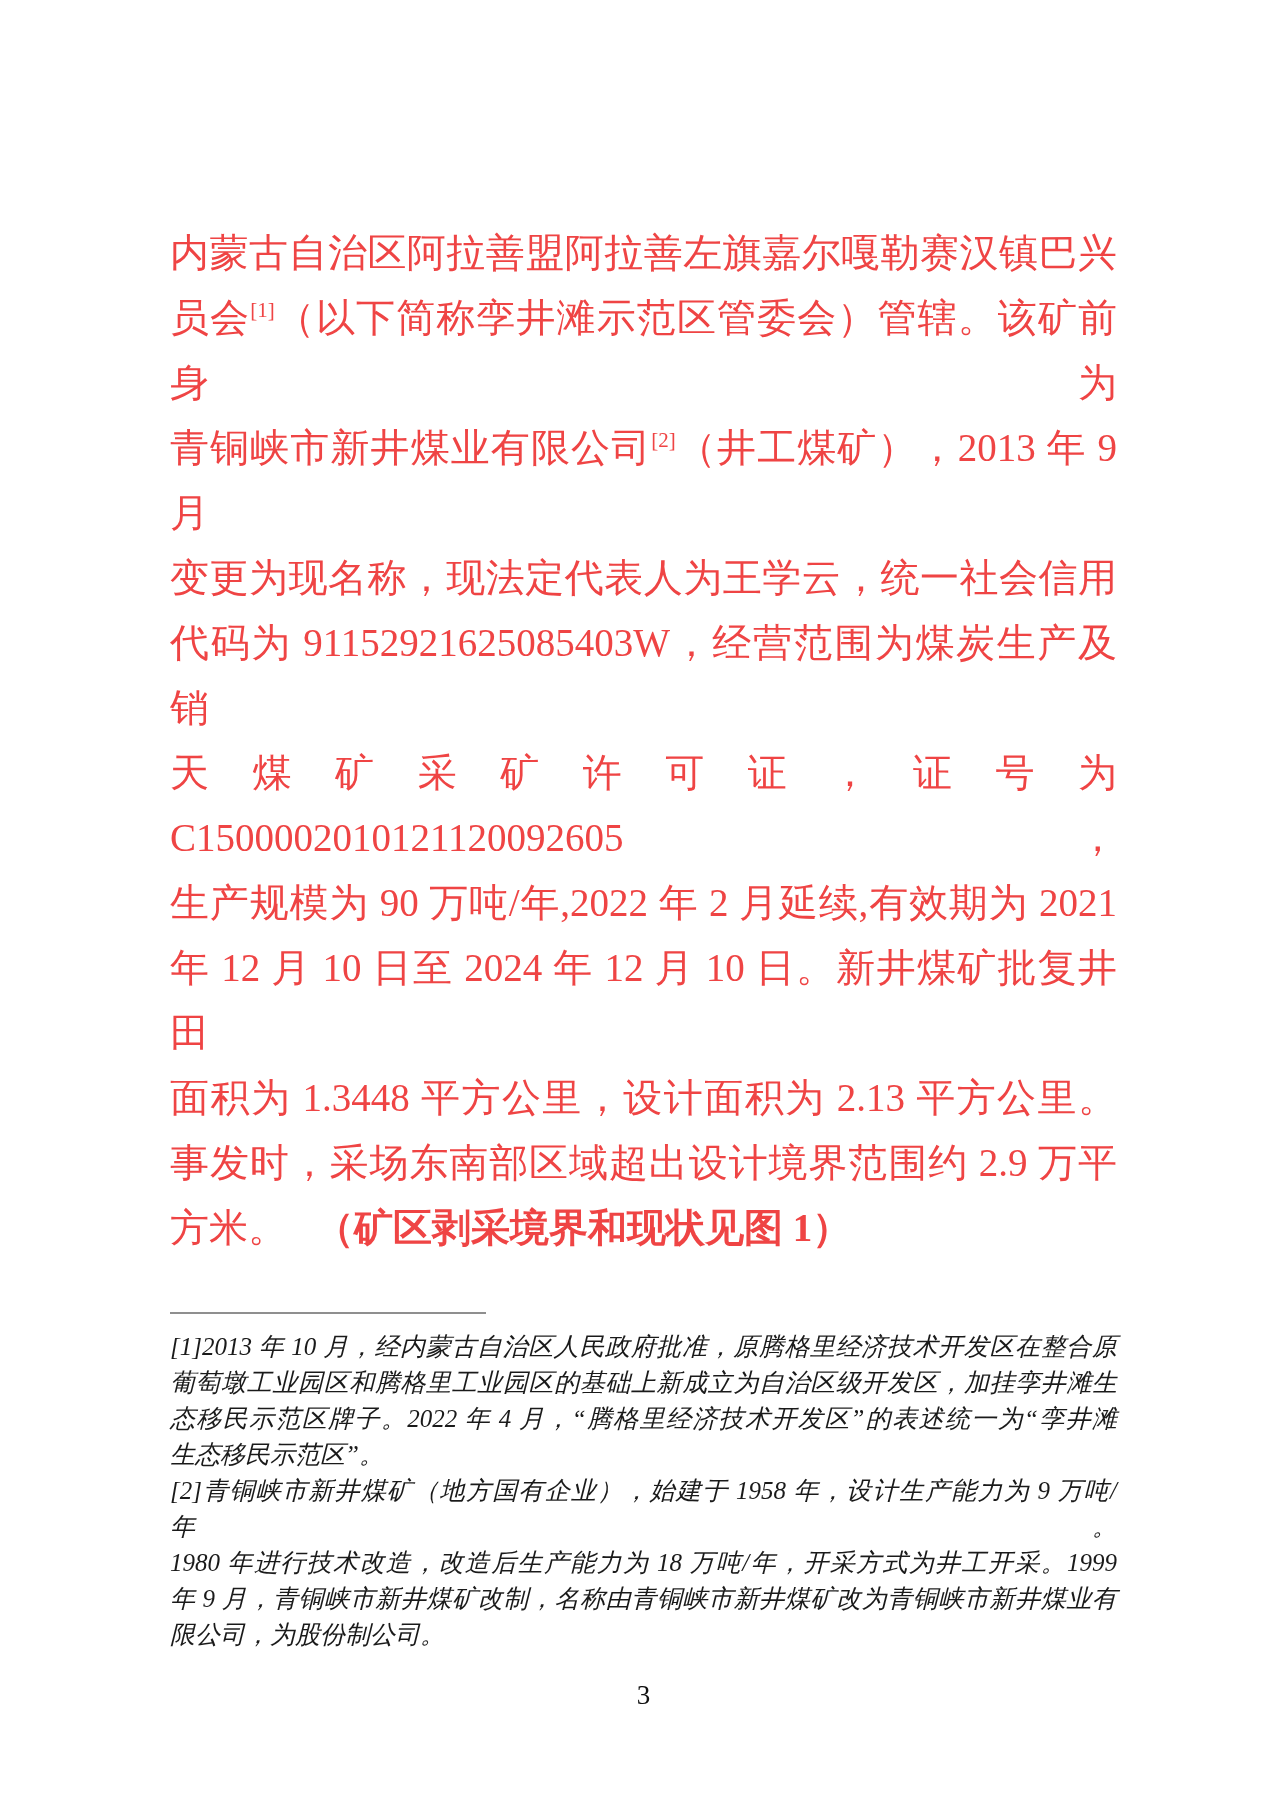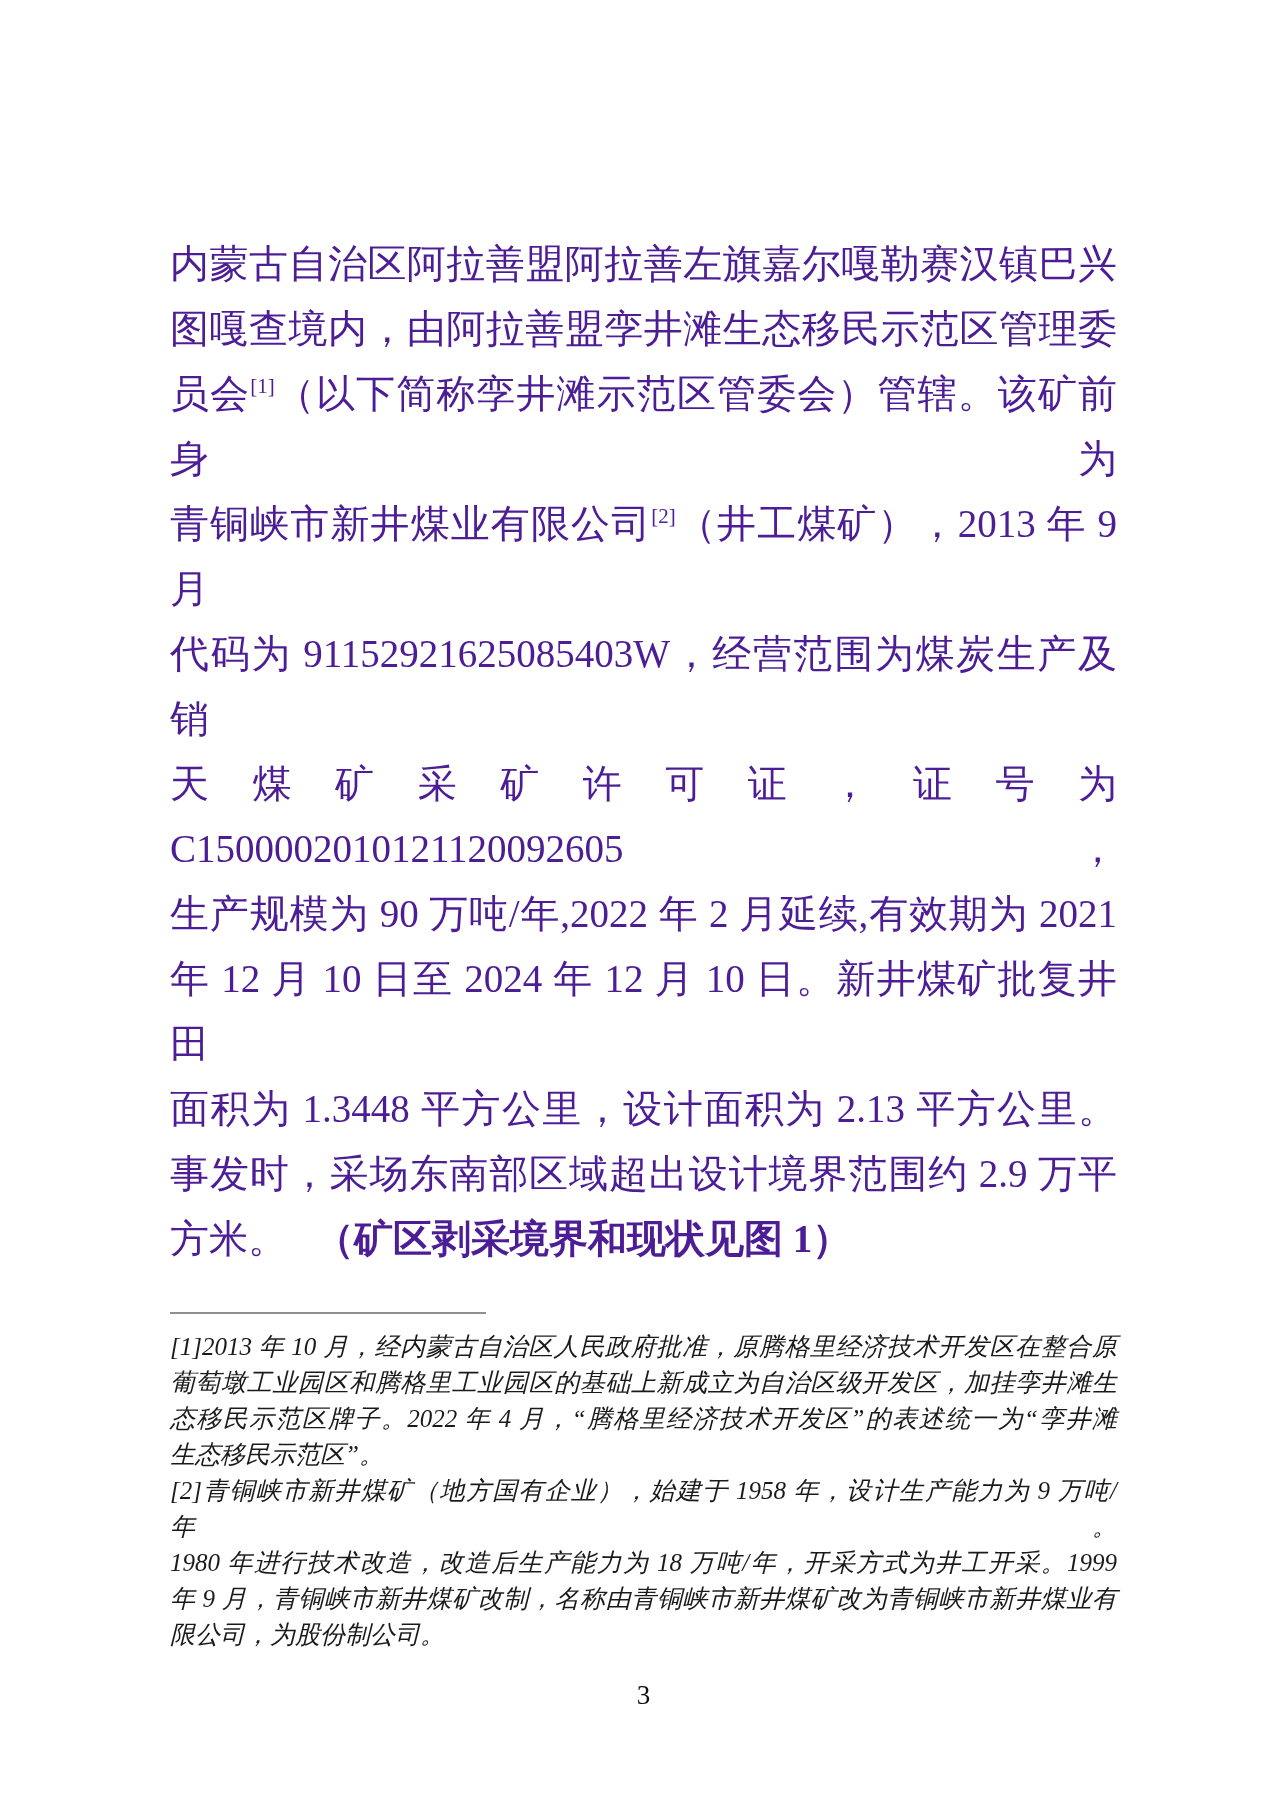--- a/index.html
+++ b/index.html
@@ -9,25 +9,25 @@
     height: 1809px;
     margin: 0 auto;
     background: #ffffff;
     color: #111111;
     font-family: "Liberation Serif", serif;
     overflow: hidden;
   }
   .main-text {
     position: absolute;
     left: 170px;
-    top: 231px;
+    top: 220px;
     width: 947px;
     font-size: 39px;
     line-height: 65px;
-    color: #4c1d95;
+    color: #ef4444;
   }
   .bline { width: 100%; white-space: nowrap; }
   .bline.just {
     white-space: normal;
     text-align: justify;
     text-align-last: justify;
   }
   .bline sup {
     font-size: 21px;
     line-height: 0;
@@ -68,23 +68,23 @@
     color: #111111;
   }
 </style>
 </head>
 <body>
 
 <div class="page">
 
   <div class="main-text">
     <div class="bline just"><span>内蒙古自治区阿拉善盟阿拉善左旗嘉尔嘎勒赛汉镇巴兴</span></div>
-    <div class="bline just"><span>图嘎查境内，由阿拉善盟孪井滩生态移民示范区管理委</span></div>
     <div class="bline just"><span>员会</span><sup>[1]</sup><span class="kai">（以下简称孪井滩示范区管委会）</span><span>管辖。该矿前身为</span></div>
     <div class="bline just"><span>青铜峡市新井煤业有限公司</span><sup>[2]</sup><span class="kai">（井工煤矿）</span><span>，2013 年 9 月</span></div>
+    <div class="bline just"><span>变更为现名称，现法定代表人为王学云，统一社会信用</span></div>
     <div class="bline just"><span>代码为 91152921625085403W，经营范围为煤炭生产及销</span></div>
     <div class="bline just"><span>天煤矿采矿许可证，证号为 C1500002010121120092605，</span></div>
     <div class="bline just"><span>生产规模为 90 万吨/年,2022 年 2 月延续,有效期为 2021</span></div>
     <div class="bline just"><span>年 12 月 10 日至 2024 年 12 月 10 日。新井煤矿批复井田</span></div>
     <div class="bline just"><span>面积为 1.3448 平方公里，设计面积为 2.13 平方公里。</span></div>
     <div class="bline just"><span>事发时，采场东南部区域超出设计境界范围约 2.9 万平</span></div>
     <div class="bline"><span>方米。</span><span class="kai bold">（矿区剥采境界和现状见图 1）</span></div>
   </div>
 
   <div class="fn-sep"></div>

